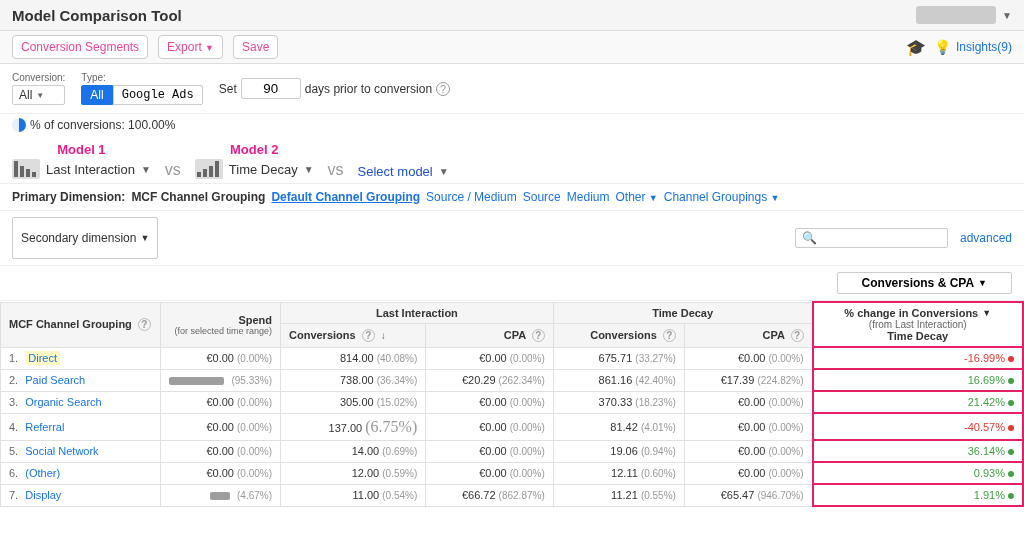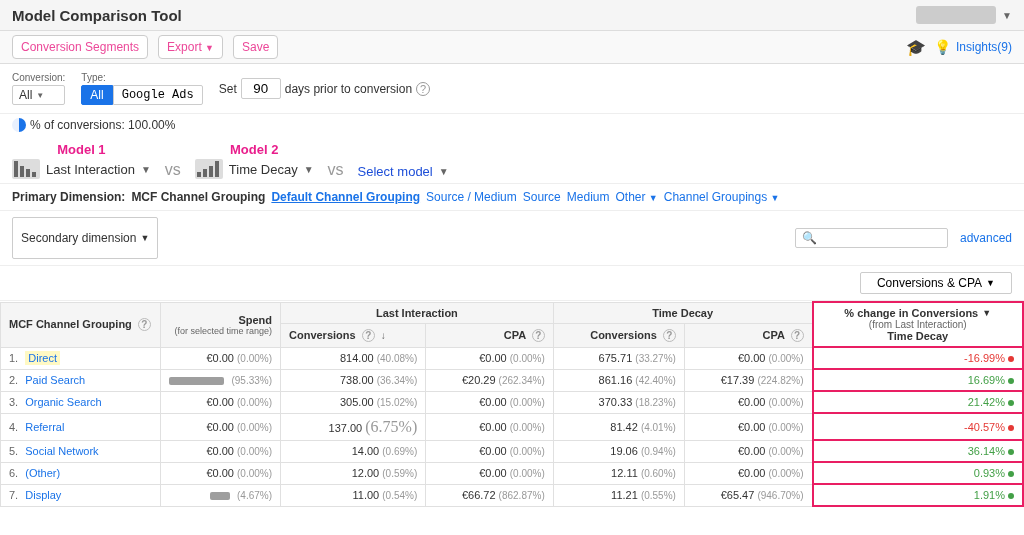--- a/index.html
+++ b/index.html
@@ -69,21 +69,21 @@
       border: 1px solid #ccc;
       padding: 2px 8px;
       font-size: 12px;
       cursor: pointer;
       background: #fff;
     }
     .type-btn.active { background: #1a73e8; color: #fff; border-color: #1a73e8; }
     .type-btn:first-child { border-radius: 2px 0 0 2px; }
     .type-btn:last-child { border-radius: 0 2px 2px 0; font-family: Liberation Mono, monospace; }
     .lookback { display: flex; align-items: center; gap: 4px; font-size: 12px; color: #333; }
-    .lookback input { width: 40px; border: 1px solid #ccc; border-radius: 2px; padding: 2px 4px; text-align: center; }
+    .lookback input { width: 60px; border: 1px solid #ccc; border-radius: 2px; padding: 2px 4px; text-align: center; }
     .help-icon { color: #999; font-size: 11px; cursor: pointer; border: 1px solid #999; border-radius: 50%; width: 14px; height: 14px; display: inline-flex; align-items: center; justify-content: center; }
 
     .conversion-pct { padding: 4px 12px; font-size: 12px; color: #333; display: flex; align-items: center; gap: 4px; }
     .pie-icon { display: inline-block; width: 14px; height: 14px; border-radius: 50%; background: conic-gradient(#1a73e8 0% 50%, #e8f0fe 50% 100%); }
     .model-caret { color: #666; font-size: 10px; cursor: pointer; }
     .vs-label { font-size: 16px; color: #999; margin: 0 6px; }
     .select-model { color: #1d4ed8; font-size: 13px; cursor: pointer; }
 
     .primary-dim-bar {
       padding: 6px 12px;
@@ -170,24 +170,25 @@
     .dot-green { display: inline-block; width: 6px; height: 6px; background: #43a047; border-radius: 50%; margin-left: 3px; }
 
     .row-num { color: #666; margin-right: 4px; }
 
     .conversions-cpa-btn {
       display: inline-flex;
       align-items: center;
       gap: 4px;
       border: 1px solid #ccc;
       border-radius: 2px;
-      padding: 3px 16px;
+      padding: 3px 24px;
       font-size: 12px;
       cursor: pointer;
       background: #fff;
+      font-weight: bold;
     }
     .spend-for-range { font-size: 9px; color: #666; font-weight: normal; }
 
     .sort-icon { display: inline-block; margin-left: 3px; color: #666; font-size: 10px; }
 
     .model-selector-row {
       display: flex;
       align-items: flex-end;
       gap: 8px;
       padding: 6px 12px 4px;

